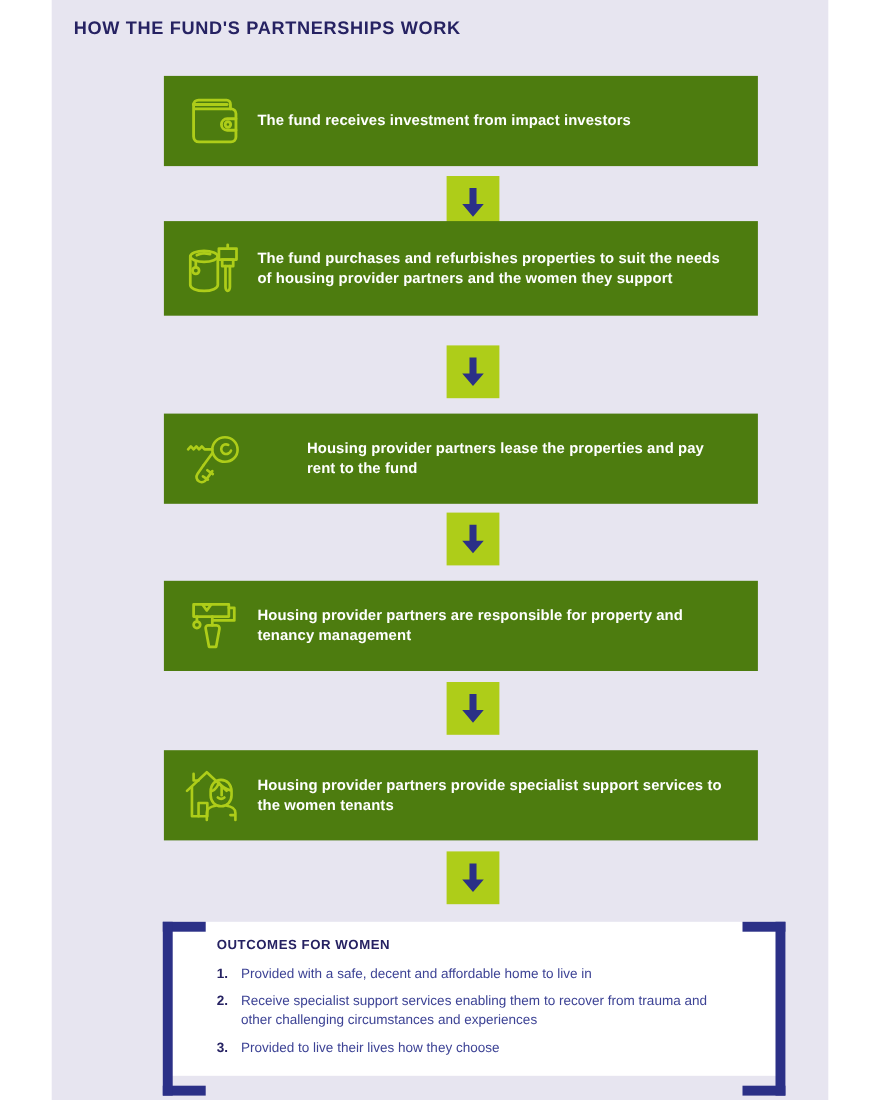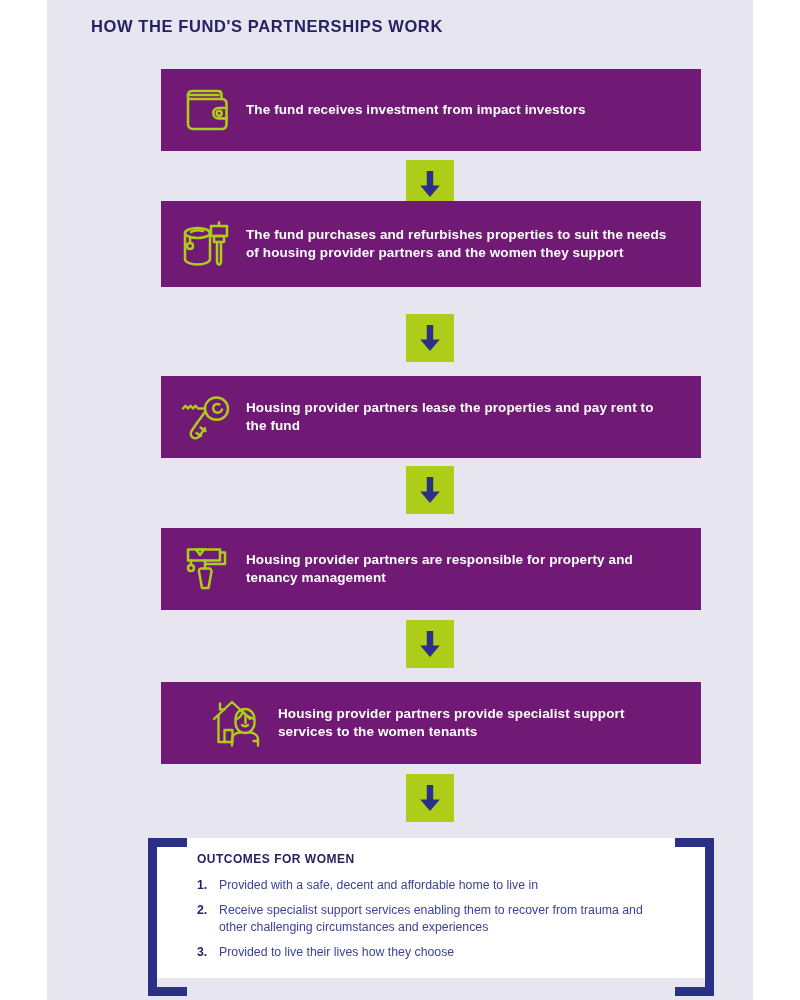--- a/index.html
+++ b/index.html
@@ -19,39 +19,38 @@
     left: 47px;
     top: 0;
     width: 706px;
     height: 1000px;
     background: #e7e5f0;
   }
 
   
   .page-title {
     position: absolute;
-    left: 44px;
+    left: 20px;
     top: 17px;
     font-size: 16.5px;
     font-weight: bold;
     letter-spacing: 0.6px;
     color: #262262;
     white-space: nowrap;
   }
 
   
   .step-box {
     position: absolute;
     left: 102px;
     width: 540px;
-    background: #701a75;
+    background: #4d7c0f;
     box-sizing: border-box;
     display: flex;
     align-items: center;
-    margin-left: 12px;
   }
   .step-icon {
     flex: 0 0 auto;
     width: 76px;
     display: flex;
     align-items: center;
     justify-content: center;
     margin-left: 9px;
   }
   .step-text {
@@ -178,21 +177,21 @@
     </div>
     <div class="step-text">The fund purchases and refurbishes properties to suit the needs of housing provider partners and the women they support</div>
   </div>
 
   <div class="arrow-box" style="top:314px;">
     <svg width="26" height="30" viewBox="0 0 26 30">
       <path d="M9.8 2 L16.2 2 L16.2 16.5 L22.8 16.5 L13 28 L3.2 16.5 L9.8 16.5 Z" fill="#2b3087"></path>
     </svg>
   </div>
 
-  <div class="step-box" style="top:376px;height:82px;">
+  <div class="step-box" style="top:376px;height:82px;gap:45px;">
     <div class="step-icon">
       <svg width="58" height="50" viewBox="0 0 58 50">
         <g fill="none" stroke="#aecd19" stroke-width="2.4" stroke-linejoin="round" stroke-linecap="round">
           <path d="M4 16.5 L6.5 13.8 L9 16.5 L11.5 13.8 L14 16.5 L16.5 13.8 L19 16.5 L26 16.5"></path>
           <path d="M26 16.5 C26 10.5 31 5.5 37.5 5.5 C44 5.5 49 10.5 49 16.8 C49 23 44 27.8 37.5 27.8 C31.2 27.8 26 23 26 16.5 Z"></path>
           <path d="M40.5 12.5 C38.3 11.3 35.5 12.2 34.5 14.5 C33.5 16.8 34.6 19.5 37 20.4 C39.4 21.3 42.2 20 43 17.6"></path>
           <path d="M26 20 L18 31"></path>
           <path d="M18 31 L12.5 39 C11 41.2 11.5 44 13.8 45.5 C16 47 18.9 46.3 20.4 44.2 L26 36.3"></path>
           <path d="M21.5 35.5 L26.5 39"></path>
           <path d="M17.5 41 L22 44"></path>
@@ -223,21 +222,21 @@
     </div>
     <div class="step-text">Housing provider partners are responsible for property and tenancy management</div>
   </div>
 
   <div class="arrow-box" style="top:620px;">
     <svg width="26" height="30" viewBox="0 0 26 30">
       <path d="M9.8 2 L16.2 2 L16.2 16.5 L22.8 16.5 L13 28 L3.2 16.5 L9.8 16.5 Z" fill="#2b3087"></path>
     </svg>
   </div>
 
-  <div class="step-box" style="top:682px;height:82px;padding-left:32px;">
+  <div class="step-box" style="top:682px;height:82px;">
     <div class="step-icon">
       <svg width="60" height="52" viewBox="0 0 60 52">
         <g fill="none" stroke="#aecd19" stroke-width="2.4" stroke-linejoin="round" stroke-linecap="round">
           <path d="M4 22 L22 5 L40 22"></path>
           <path d="M8.5 18.5 L8.5 45 L22 45"></path>
           <path d="M35.5 18.5 L35.5 26"></path>
           <path d="M10 6.5 L10 12.5 L14.5 12.5"></path>
           <path d="M14.5 45 L14.5 33 L22.5 33 L22.5 45"></path>
           <path d="M25.5 22.5 C25.5 16.5 29.5 12 35 12 C40.5 12 44.5 16.5 44.5 22.5 L44.5 26 C44.5 31.5 40.5 36 35 36 C29.5 36 25.5 31.5 25.5 26 Z"></path>
           <path d="M27 22 C30 20.5 32 17.5 32.8 14.5 C35.5 18 39.5 20.5 43.2 21.5"></path>

